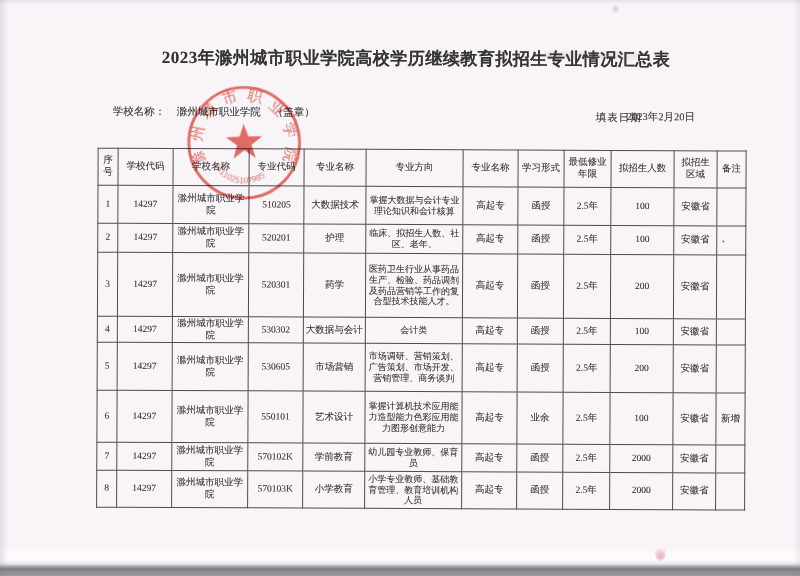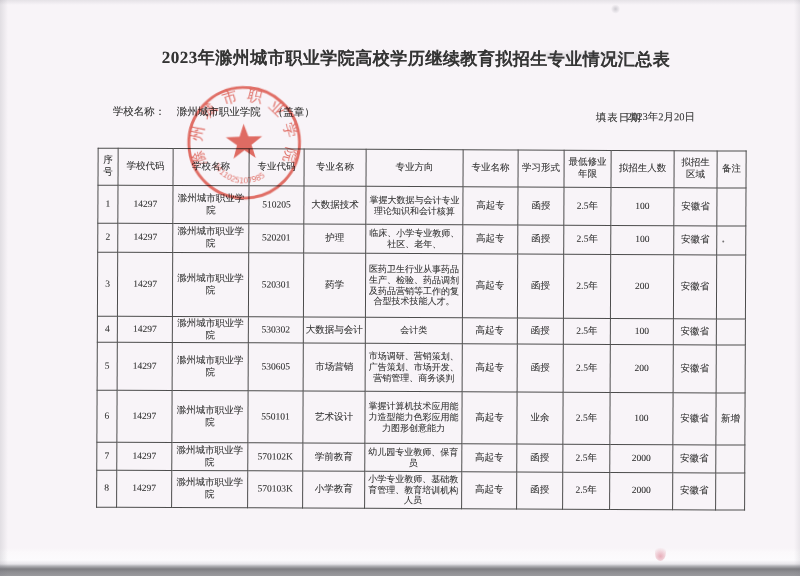--- a/index.html
+++ b/index.html
@@ -138,21 +138,21 @@
           <td class="col9">100</td>
           <td class="col10">安徽省</td>
           <td class="col11"></td>
         </tr>
         <tr>
           <td class="col0">2</td>
           <td class="col1">14297</td>
           <td class="col2">滁州城市职业学院</td>
           <td class="col3">520201</td>
           <td class="col4">护理</td>
-          <td class="col5">临床、小学专业教师、社区、老年、</td>
+          <td class="col5">临床、拟招生人数、社区、老年、</td>
           <td class="col6">高起专</td>
           <td class="col7">函授</td>
           <td class="col8">2.5年</td>
           <td class="col9">100</td>
           <td class="col10">安徽省</td>
           <td class="col11"></td>
         </tr>
         <tr>
           <td class="col0">3</td>
           <td class="col1">14297</td>

